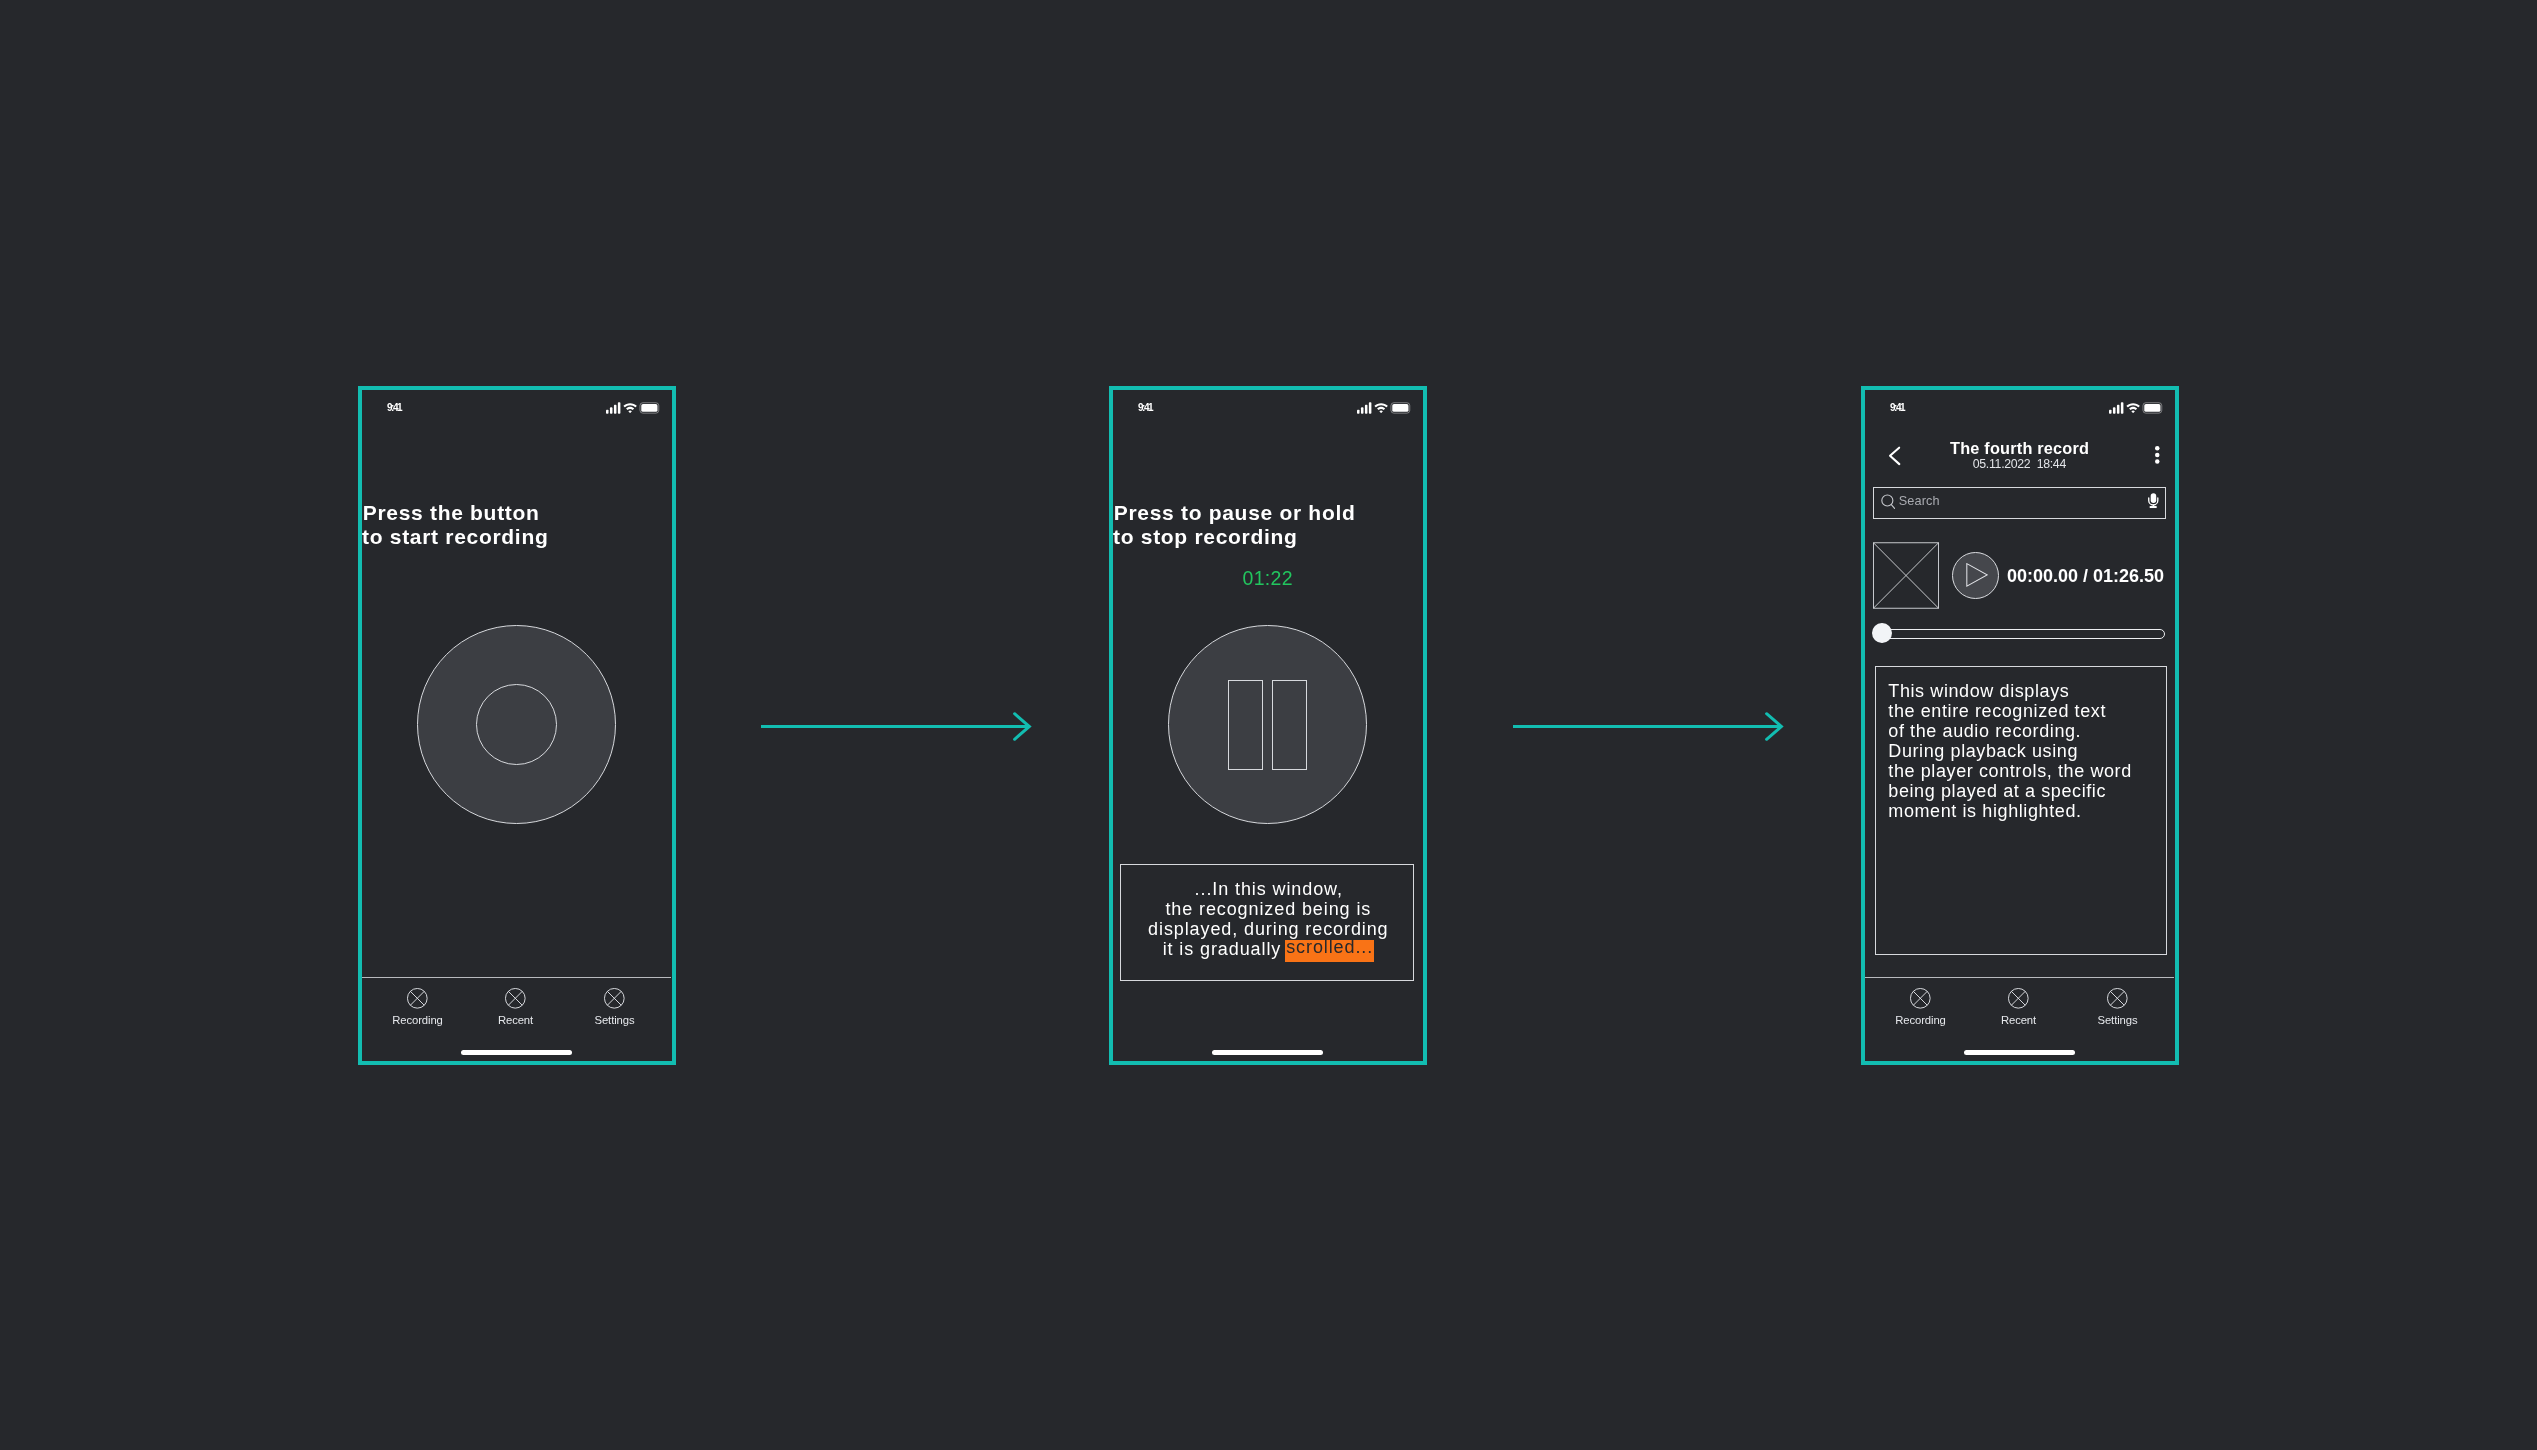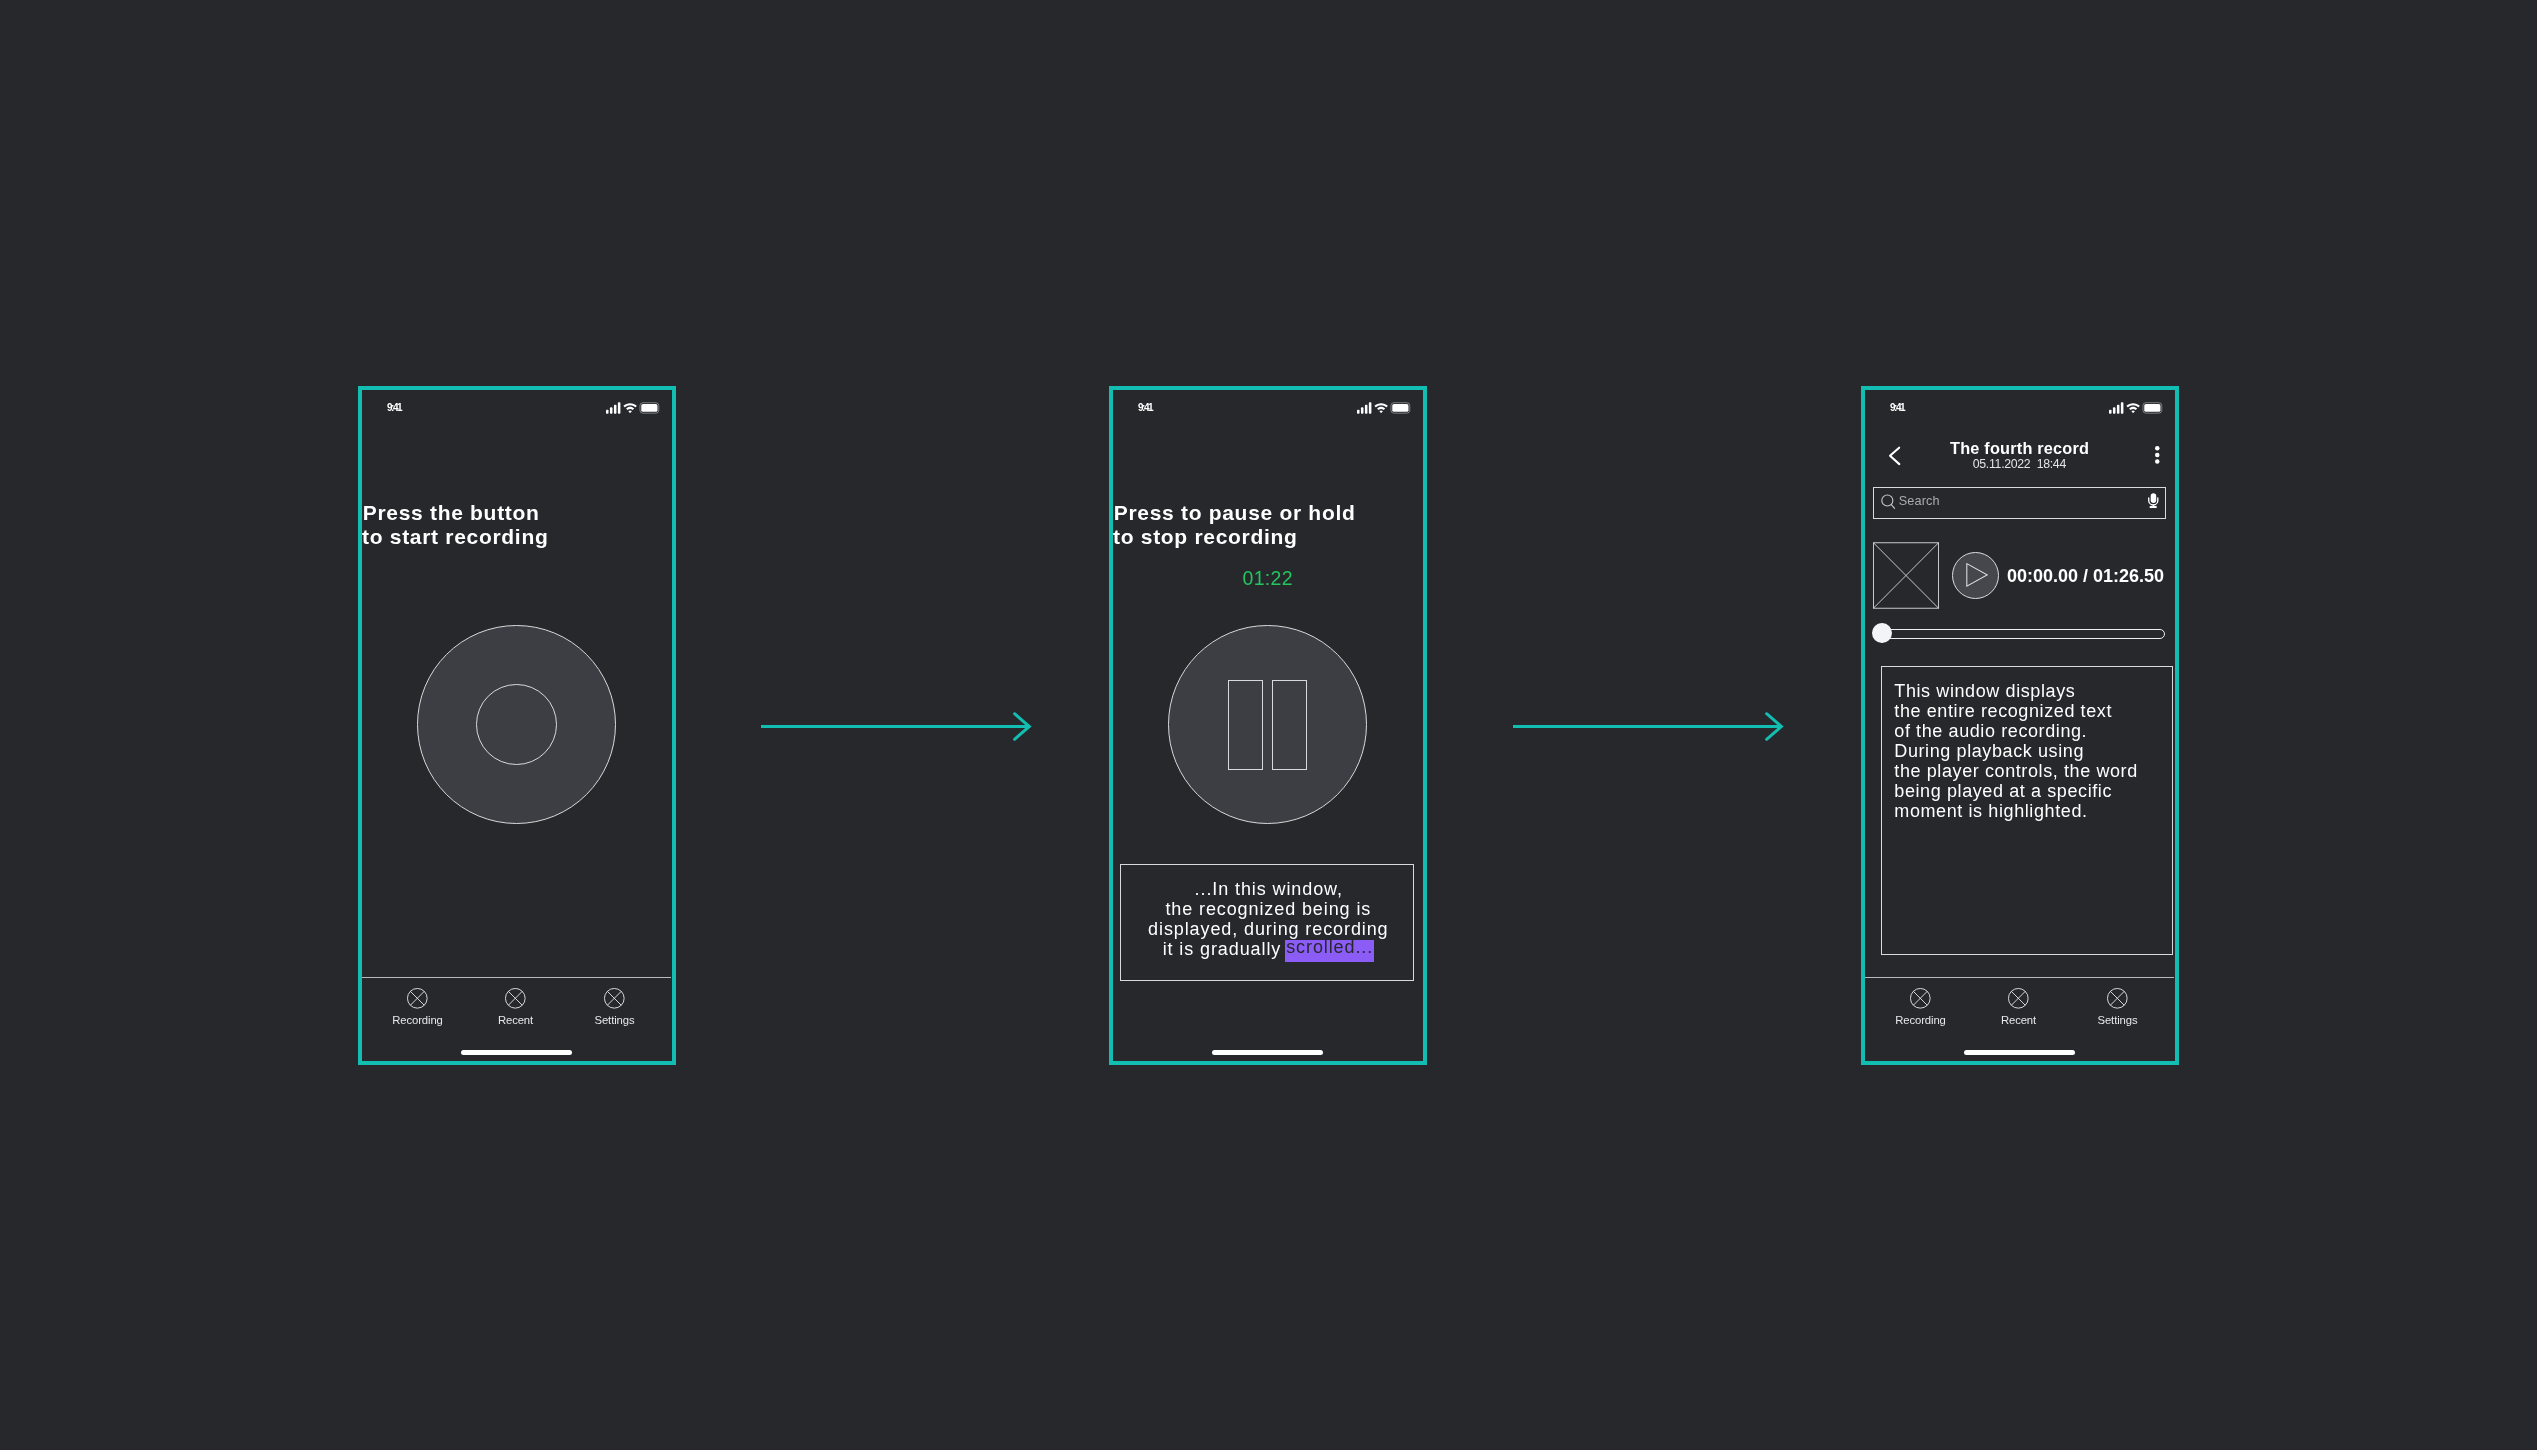--- a/index.html
+++ b/index.html
@@ -34,21 +34,21 @@
   .recbtn{position:absolute;border-radius:50%;background:#3c3e43;
           border:0.9px solid #d7d9dd;box-sizing:border-box;}
   .recbtn-inner{position:absolute;border-radius:50%;
           border:0.9px solid #d7d9dd;box-sizing:border-box;}
   .pausebar{position:absolute;border:0.9px solid #d7d9dd;box-sizing:border-box;}
 
   
   .tbox{position:absolute;border:0.9px solid #d7d9dd;box-sizing:border-box;}
   .tbox-c{position:absolute;color:#fff;font-size:18px;line-height:20px;letter-spacing:0.6px;}
   .tbox-c.center{text-align:center;letter-spacing:0.9px;text-indent:0.9px;}
-  .hl{display:inline-block;background:#8b5cf6;color:#26282c;
+  .hl{display:inline-block;background:#f97316;color:#26282c;
       margin-left:-2.3px;padding:0 0.8px 6.6px 0.5px;line-height:15.7px;
       vertical-align:2.4px;}
 
   
   .tabsep{position:absolute;left:0;width:309px;height:1.2px;background:#b8babe;}
   .tab{position:absolute;width:87px;text-align:center;}
   .tab .ico{display:block;margin:0 auto;}
   .tab .lbl{display:block;color:#e6e8ec;font-size:11.3px;
             line-height:11.8px;letter-spacing:-0.1px;}
   .homebar{position:absolute;height:4.5px;border-radius:2.7px;background:#fff;}
@@ -260,21 +260,21 @@
   <div class="playcirc" style="left:87px;top:162px;width:47px;height:47px;">
     <svg style="position:absolute;left:13px;top:9.7px;" width="22" height="25" viewBox="0 0 24 28">
       <path d="M0.6 0.65 L23.3 13.3 L0.6 25.95 Z" fill="none" stroke="#e2e4e8" stroke-width="1.15" stroke-linejoin="miter"></path>
     </svg>
   </div>
   <div class="ptime" style="left:142px;top:177px;">00:00.00 / 01:26.50</div>
 
   <div class="slider-track" style="left:8.4px;top:239px;width:292px;"></div>
   <div class="slider-thumb" style="left:7px;top:233px;"></div>
 
-  <div class="tbox" style="left:16px;top:276px;width:292px;height:289px;">
+  <div class="tbox" style="left:10px;top:276px;width:292px;height:289px;">
     <div class="tbox-c" style="left:12.3px;top:14.3px;">
       <span>This window displays</span><br>
       <span>the entire recognized text</span><br>
       <span>of the audio recording.</span><br>
       <span>During playback using</span><br>
       <span>the player controls, the word</span><br>
       <span>being played at a specific</span><br>
       <span>moment is highlighted.</span>
     </div>
   </div>

